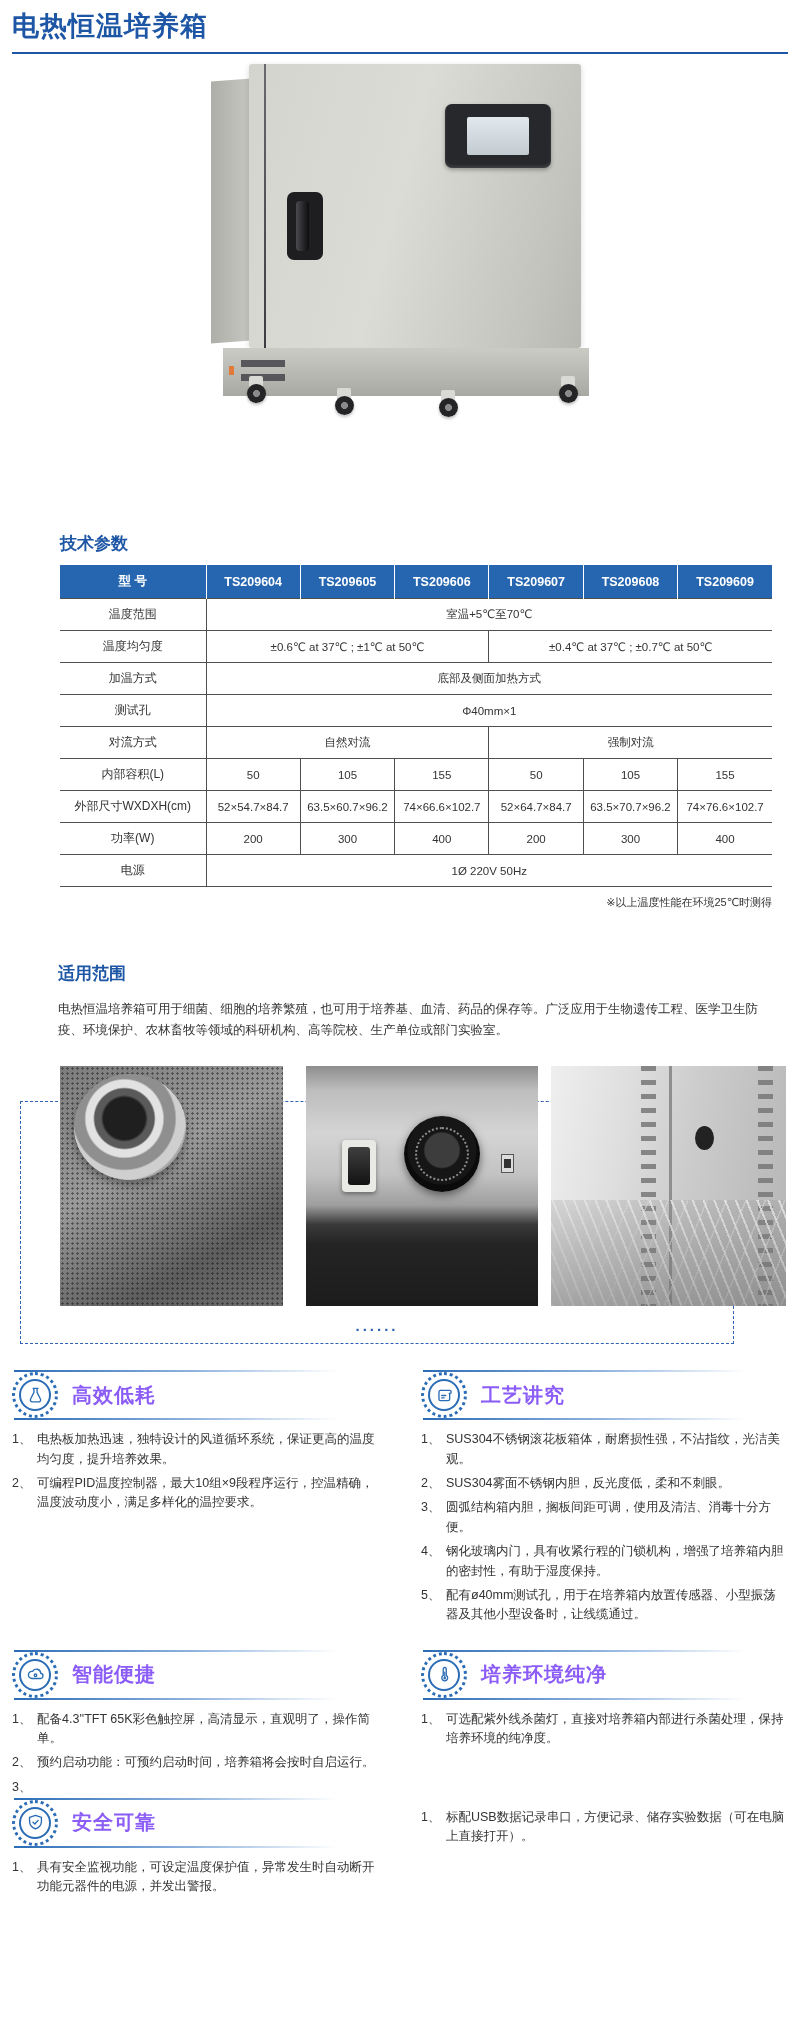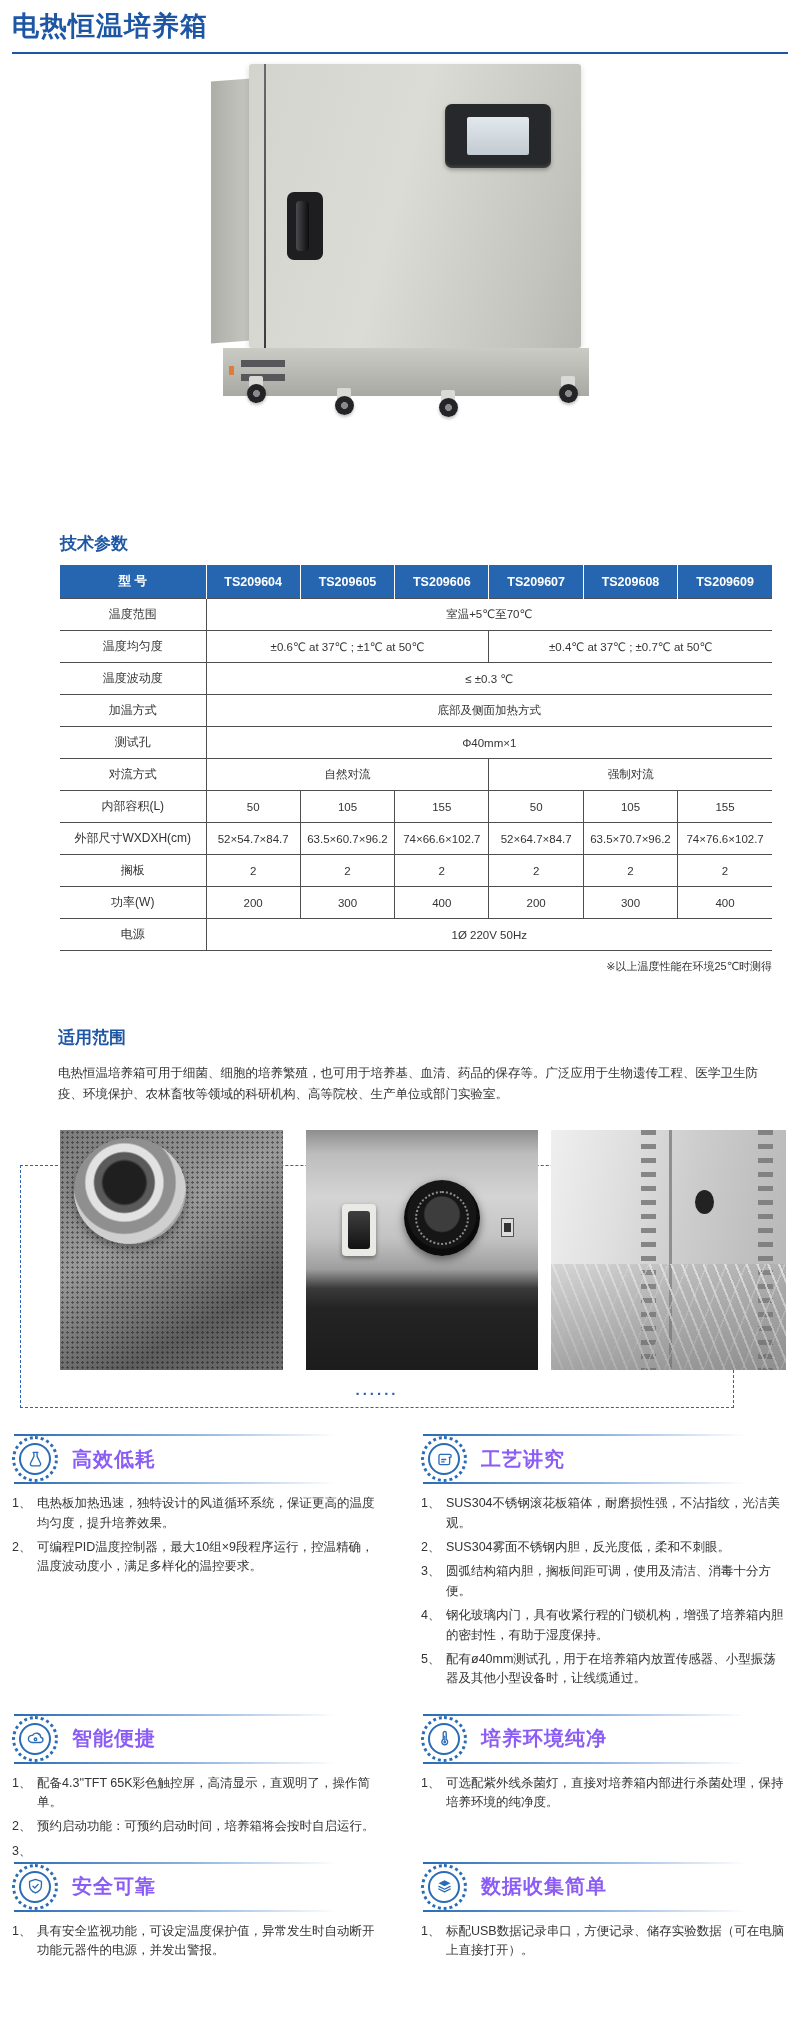--- a/index.html
+++ b/index.html
@@ -183,24 +183,20 @@
         <tr>
           <td>温度范围</td>
           <td colspan="6">室温+5℃至70℃</td>
         </tr>
         <tr>
           <td>温度均匀度</td>
           <td colspan="3">±0.6℃ at 37℃ ; ±1℃ at 50℃</td>
           <td colspan="3">±0.4℃ at 37℃ ; ±0.7℃ at 50℃</td>
         </tr>
         <tr>
-          <td>温度波动度</td>
-          <td colspan="6">≤ ±0.3 ℃</td>
-        </tr>
-        <tr>
           <td>加温方式</td>
           <td colspan="6">底部及侧面加热方式</td>
         </tr>
         <tr>
           <td>测试孔</td>
           <td colspan="6">Φ40mm×1</td>
         </tr>
         <tr>
           <td>对流方式</td>
           <td colspan="3">自然对流</td>
@@ -216,29 +212,20 @@
           <td>155</td>
         </tr>
         <tr>
           <td>外部尺寸WXDXH(cm)</td>
           <td>52×54.7×84.7</td>
           <td>63.5×60.7×96.2</td>
           <td>74×66.6×102.7</td>
           <td>52×64.7×84.7</td>
           <td>63.5×70.7×96.2</td>
           <td>74×76.6×102.7</td>
-        </tr>
-        <tr>
-          <td>搁板</td>
-          <td>2</td>
-          <td>2</td>
-          <td>2</td>
-          <td>2</td>
-          <td>2</td>
-          <td>2</td>
         </tr>
         <tr>
           <td>功率(W)</td>
           <td>200</td>
           <td>300</td>
           <td>400</td>
           <td>200</td>
           <td>300</td>
           <td>400</td>
         </tr>
@@ -373,31 +360,18 @@
       </div>
       <h3 class="f-title">安全可靠</h3>
       <div class="f-line bottom"></div>
     </div>
     <ol class="f-list">
         <li><span class="num">1、</span><span>具有安全监视功能，可设定温度保护值，异常发生时自动断开功能元器件的电源，并发出警报。</span></li>
       </ol>
   </section>
 
   <section class="feature">
-    <div class="f-head">
-      <div class="f-line top"></div>
-      <div class="badge">
-        <span class="badge-inner">
-            <svg viewBox="0 0 24 24">
-              <path d="M12 4.2l7.6 3.8L12 11.8 4.4 8 12 4.2z" fill="currentColor"></path>
-              <path d="M4.8 11.8L12 15.4l7.2-3.6M4.8 15.2L12 18.8l7.2-3.6" fill="none" stroke="currentColor" stroke-width="1.6" stroke-linecap="round" stroke-linejoin="round"></path>
-            </svg>
-          </span>
-      </div>
-      <h3 class="f-title">数据收集简单</h3>
-      <div class="f-line bottom"></div>
-    </div>
     <ol class="f-list">
         <li><span class="num">1、</span><span>标配USB数据记录串口，方便记录、储存实验数据（可在电脑上直接打开）。</span></li>
       </ol>
   </section>
 
 </div>
 
 </body></html>

